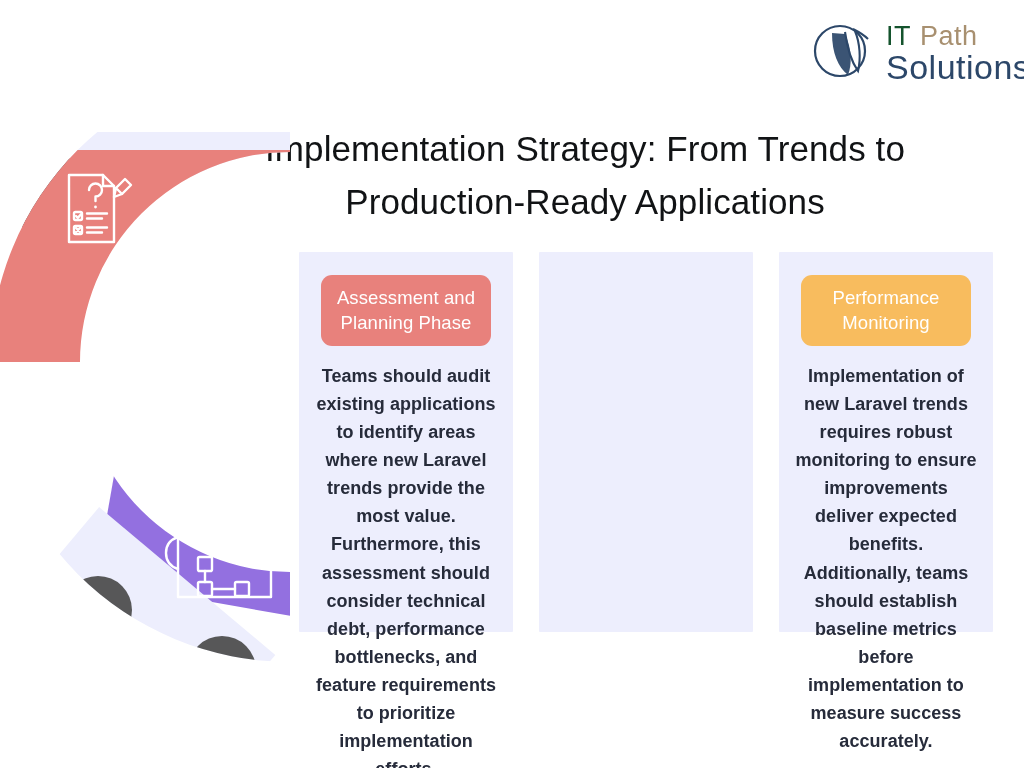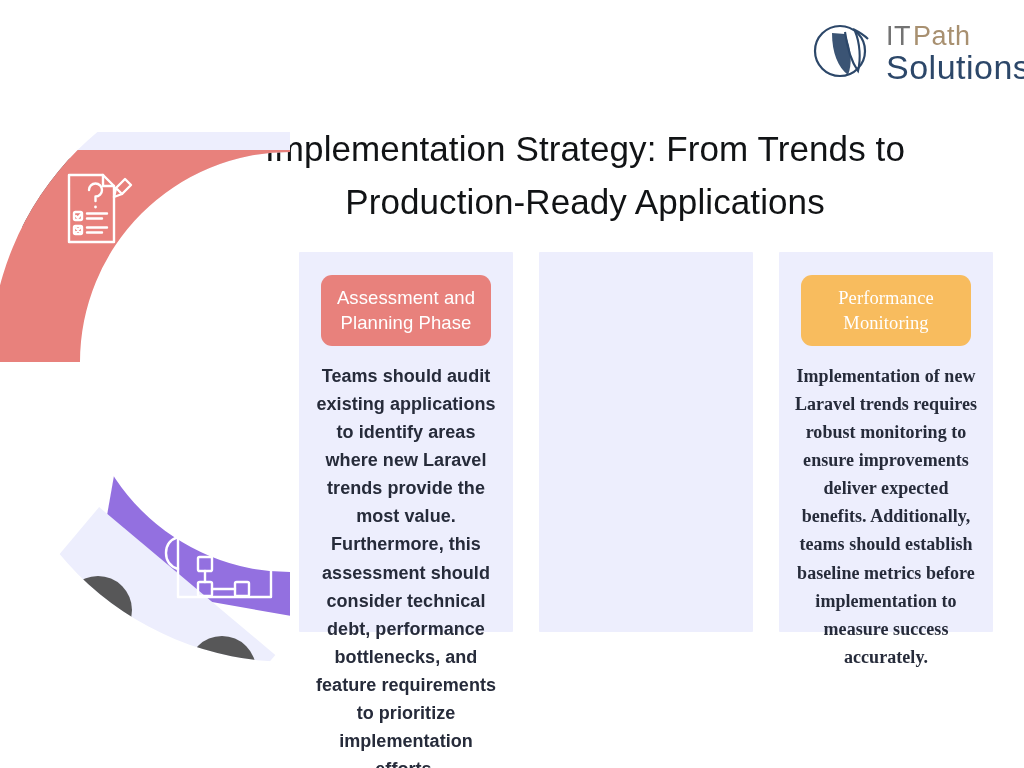--- a/index.html
+++ b/index.html
@@ -12,39 +12,39 @@
   }
   #stage { position:relative; width:1024px; height:768px; background:#fff; }
 
   
   #logo { position:absolute; left:812px; top:16px; width:206px; height:72px;
           display:flex; align-items:center; gap:8px; }
   #logo-mark { width:66px; height:66px; flex:0 0 66px; }
   #logo-words { display:flex; flex-direction:column; line-height:1.0; padding-top:2px; }
   .logo-line1 { font-size:27px; letter-spacing:.5px; white-space:nowrap; }
   .logo-line2 { font-size:34px; letter-spacing:.5px; white-space:nowrap; }
-  .lg-it   { color:#737373; }
-  .lg-path { color:#A89070; margin-left:2px; }
+  .lg-it   { color:#14532d; }
+  .lg-path { color:#A89070; margin-left:9px; }
   .lg-sol  { color:#2C4769; }
 
   
   #title { position:absolute; left:190px; top:122px; width:790px;
            text-align:center; color:#111315;
            font-size:35px; line-height:1.52; font-weight:400;
            letter-spacing:.1px; }
 
   
   #arc { position:absolute; left:-10px; top:132px; width:300px; height:600px; }
 
   
   .card { position:absolute; top:252px; width:214px; height:380px;
           background:#EDEEFD; border-radius:1px; }
   #card-0 { left:299px; }
   #card-1 { left:539px; }
-  #card-2 { left:779px;font-family:Liberation Serif, serif; }
+  #card-2 { left:779px; }
 
   .pill { position:absolute; left:22px; top:23px; width:170px;
           border-radius:11px; text-align:center;
           color:#FFFFFF; font-size:18.5px; line-height:1.33;
           padding:11px 6px; letter-spacing:.1px; }
   .pill.c0 { background:#E8817C; }
   .pill.c1 { background:#9370E0; }
   .pill.c2 { background:#F8BC5E; }
 
   .body-text { position:absolute; left:14px; top:110px; width:186px;

